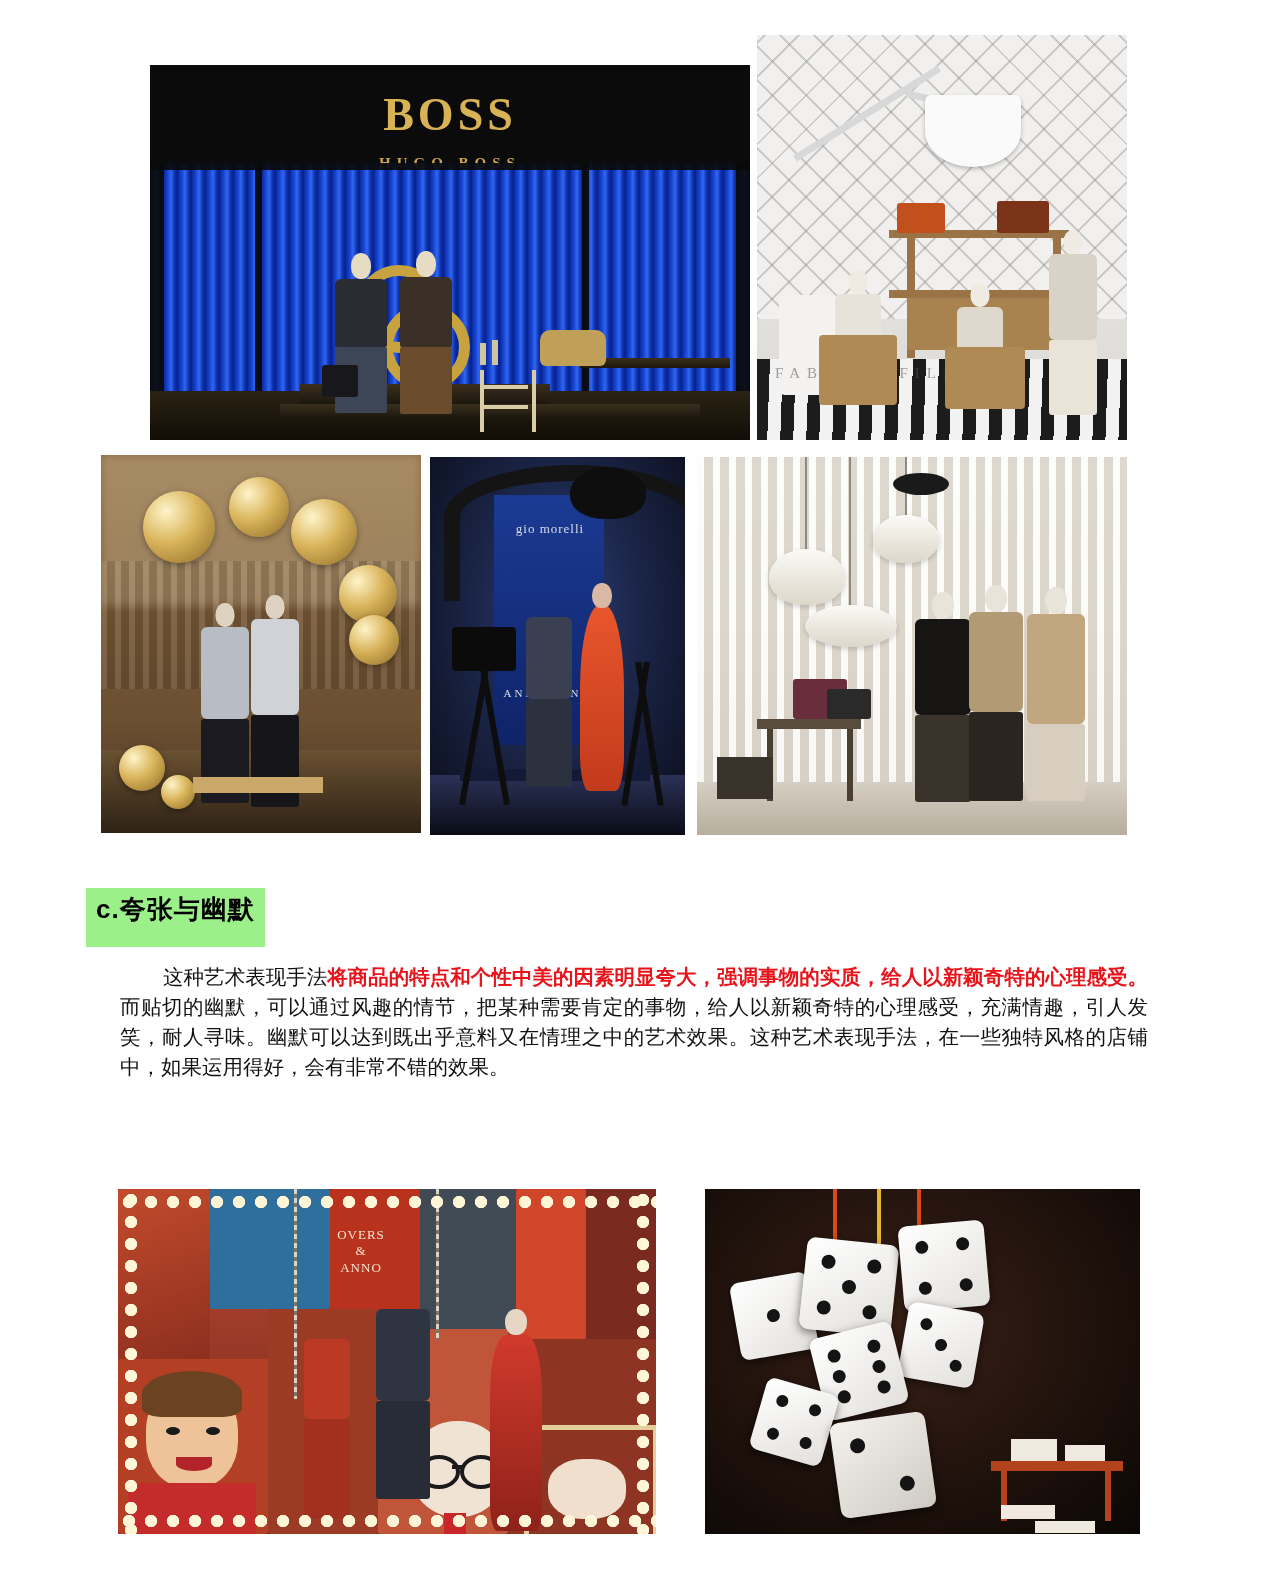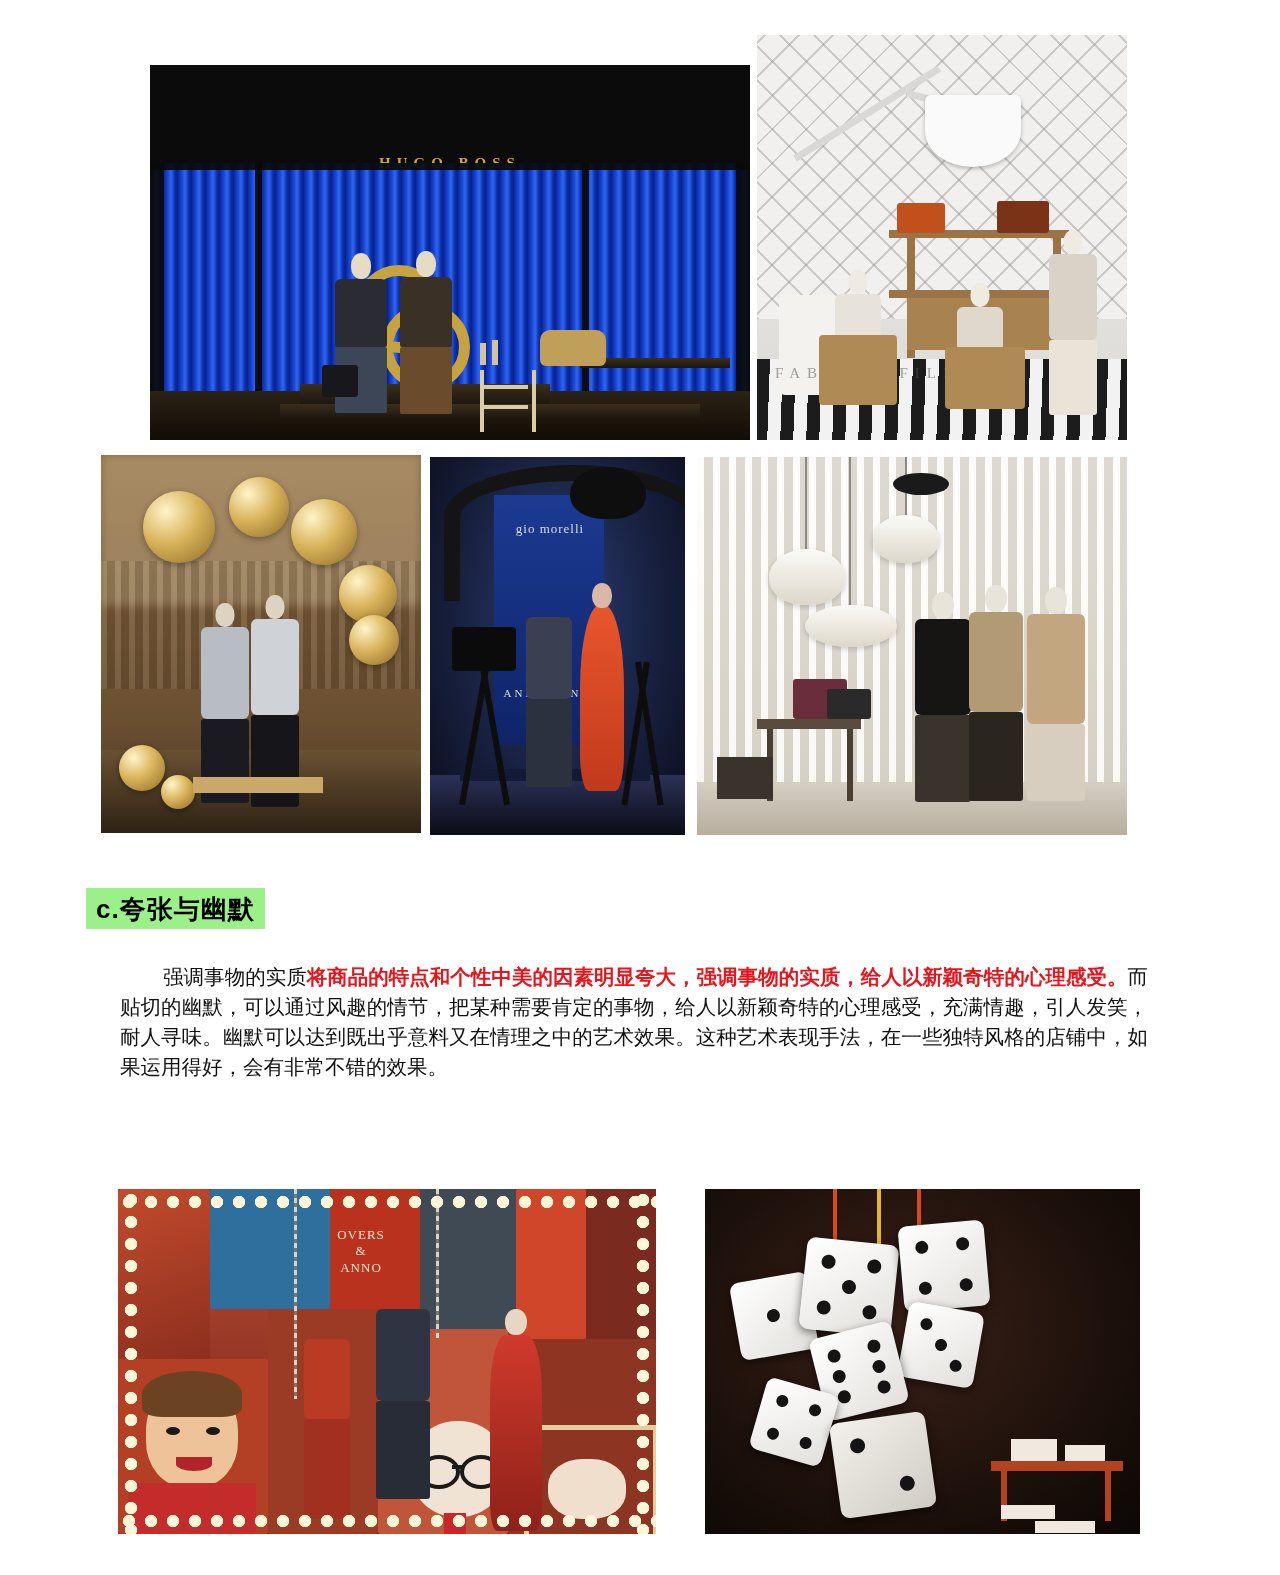--- a/index.html
+++ b/index.html
@@ -276,21 +276,21 @@
   }
 
   
   
   
   #heading {
     position: absolute;
     left: 86px;
     top: 888px;
     background: #9cf08a;
-    padding: 4px 10px 2px 10px;
+    padding: 4px 10px 20px 10px;
     font-family: "Liberation Sans", sans-serif;
     font-size: 26px;
     font-weight: bold;
     color: #000;
     letter-spacing: 1px;
   }
   #body-text {
     position: absolute;
     left: 120px;
     top: 962px;
@@ -307,20 +307,21 @@
     color: #e8141b;
     font-weight: bold;
   }
 </style>
 </head>
 <body>
 
 <div class="photo" id="photo-boss" style="left:150px; top:65px; width:600px; height:375px;">
   <div class="inner">
     <div class="fascia"></div>
+    <div class="boss-word">BOSS</div>
     <div class="boss-sub">HUGO BOSS</div>
 
     <div class="frame-line" style="left:0;top:26%;width:100%;height:7px;"></div>
     <div class="frame-line" style="left:0;top:26%;width:14px;height:74%;"></div>
     <div class="frame-line" style="right:0;top:26%;width:14px;height:74%;"></div>
     <div class="frame-line" style="left:105px;top:26%;width:7px;height:74%;"></div>
     <div class="frame-line" style="left:432px;top:26%;width:7px;height:74%;"></div>
 
     <div class="floor"></div>
     <div class="podium" style="left:150px; bottom:36px; width:250px; height:20px;"></div>
@@ -485,21 +486,21 @@
     <div style="position:absolute; left:150px; top:272px; width:6px; height:72px; background:#4a3f31;"></div>
     <div style="position:absolute; left:96px; top:222px; width:54px; height:40px; background:#6a2d3c; border-radius:3px;"></div>
     <div style="position:absolute; left:130px; top:232px; width:44px; height:30px; background:#2a2a2a; border-radius:3px;"></div>
     <div style="position:absolute; left:20px; top:300px; width:56px; height:42px; background:#3a332c;"></div>
   </div>
 </div>
 
 <div id="heading">c.夸张与幽默</div>
 
 <div id="body-text">
-  <span class="indent"></span><span>强调事物的实质</span><span class="hl">将商品的特点和个性中美的因素明显夸大，强调事物的实质，给人以新颖奇特的心理感受。</span><span>而贴切的幽默，可以通过风趣的情节，把某种需要肯定的事物，给人以新颖奇特的心理感受，充满情趣，引人发笑，耐人寻味。幽默可以达到既出乎意料又在情理之中的艺术效果。这种艺术表现手法，在一些独特风格的店铺中，如果运用得好，会有非常不错的效果。</span>
+  <span class="indent"></span><span>这种艺术表现手法</span><span class="hl">将商品的特点和个性中美的因素明显夸大，强调事物的实质，给人以新颖奇特的心理感受。</span><span>而贴切的幽默，可以通过风趣的情节，把某种需要肯定的事物，给人以新颖奇特的心理感受，充满情趣，引人发笑，耐人寻味。幽默可以达到既出乎意料又在情理之中的艺术效果。这种艺术表现手法，在一些独特风格的店铺中，如果运用得好，会有非常不错的效果。</span>
 </div>
 
 <div class="photo" id="photo-popart" style="left:118px; top:1189px; width:538px; height:345px;">
   <div class="inner">
 
     <div class="poster" style="left:0; top:0; width:92px; height:170px; background:linear-gradient(160deg,#c24b2c,#8d2f1f);"></div>
     <div class="poster" style="left:92px; top:0; width:120px; height:120px; background:#2f6f9d;"></div>
     <div class="poster" style="left:212px; top:0; width:90px; height:120px; background:#b8321d;"></div>
     <div class="poster" style="left:302px; top:0; width:96px; height:140px; background:#3f4a55;"></div>
     <div class="poster" style="left:398px; top:0; width:70px; height:150px; background:#d0462a;"></div>

